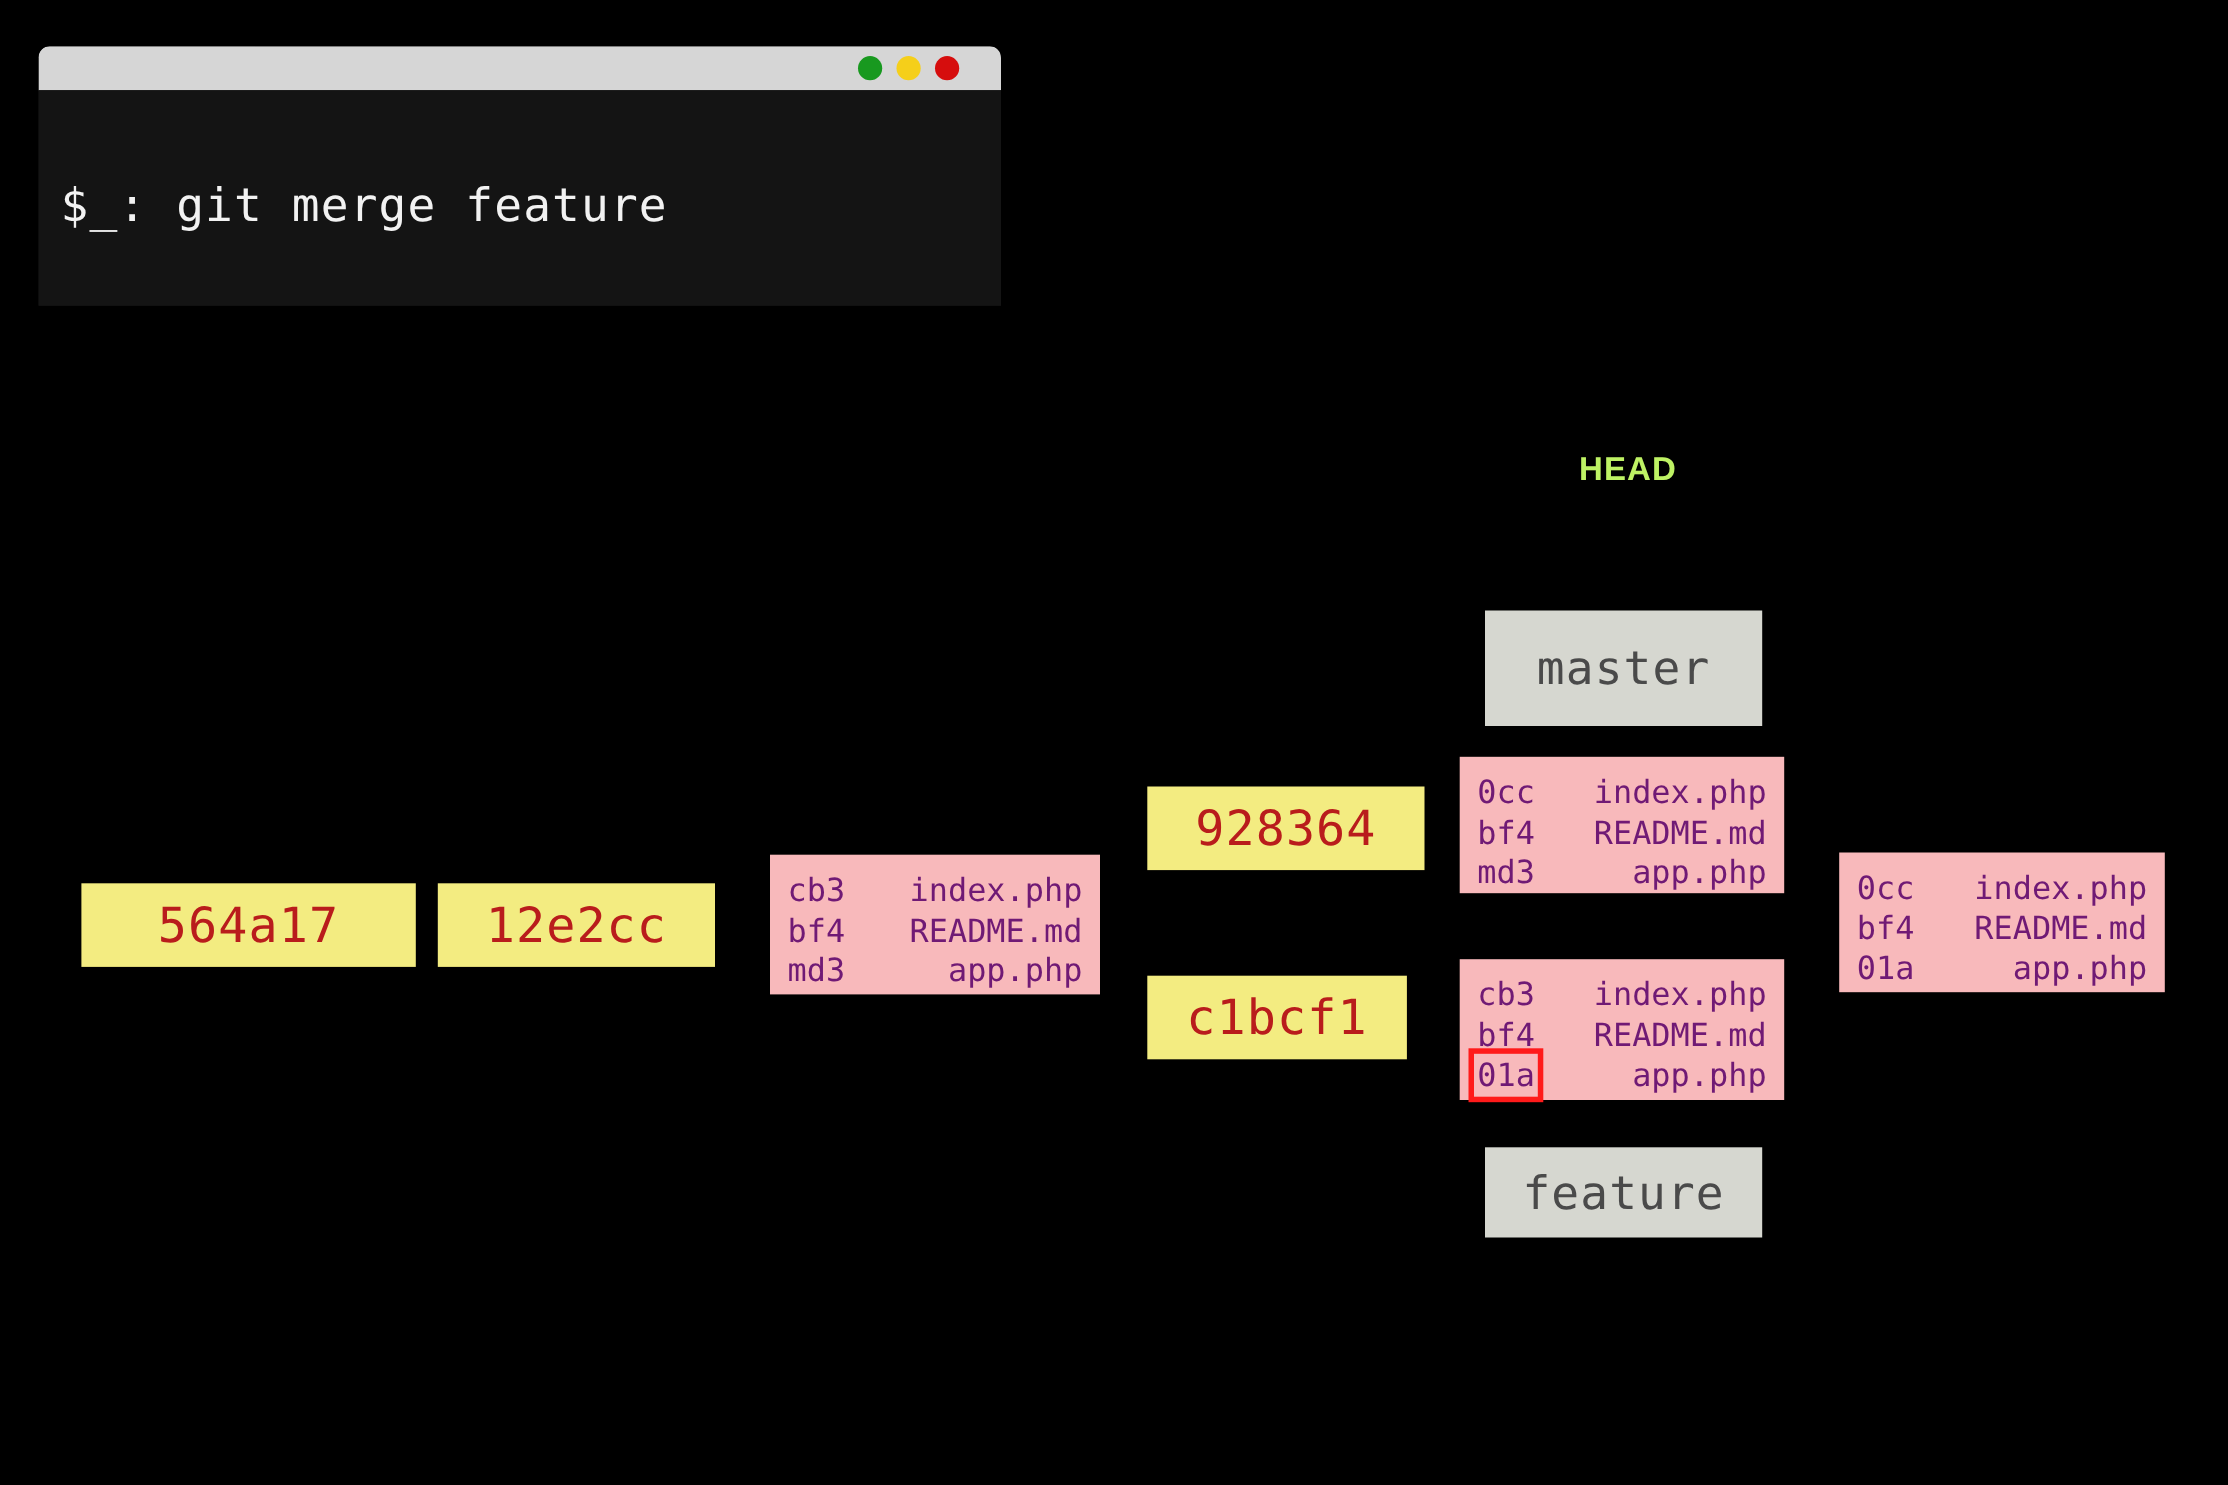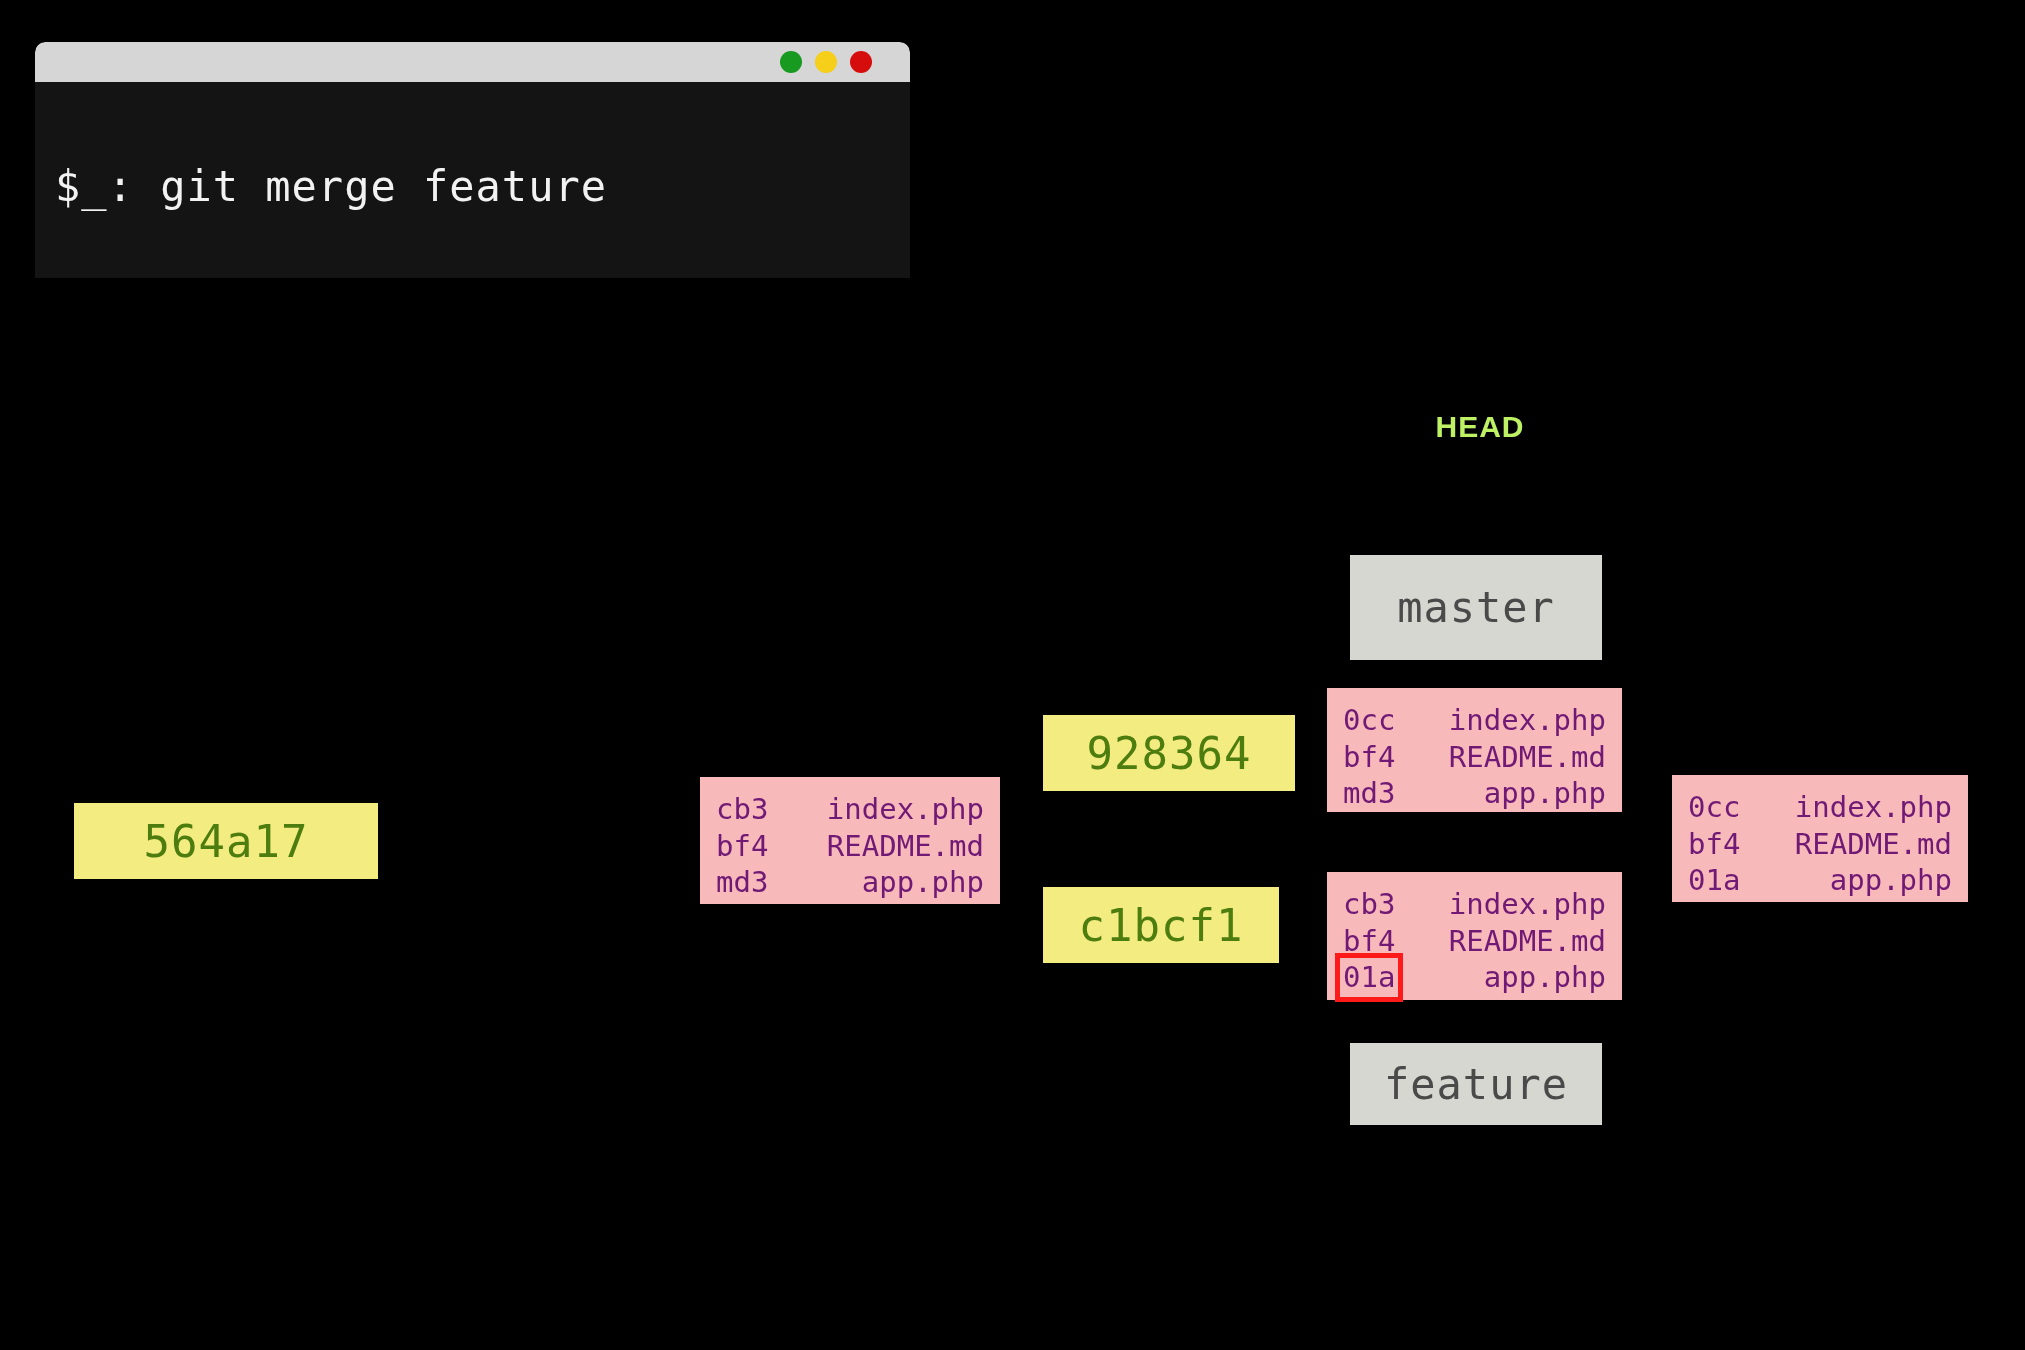--- a/index.html
+++ b/index.html
@@ -104,21 +104,21 @@
     justify-content: center;
     letter-spacing: 1px;
   }
   .ref-master  { left: 1350px; top: 555px;  width: 252px; height: 105px; }
   .ref-feature { left: 1350px; top: 1043px; width: 252px; height: 82px; }
 
   
   .commit-box {
     position: absolute;
     background: #f3ec81;
-    color: #4d7c0f;
+    color: #b91c1c;
     font-family: "DejaVu Sans Mono", monospace;
     font-size: 44px;
     display: flex;
     align-items: center;
     justify-content: center;
     letter-spacing: 1px;
   }
   .c-564a17  { left: 74px;   top: 803px; width: 304px; height: 76px; }
   .c-12e2cc  { left: 398px;  top: 803px; width: 252px; height: 76px; }
   .c-928364  { left: 1043px; top: 715px; width: 252px; height: 76px; }
@@ -178,20 +178,21 @@
   </div>
 
   <div class="head-label">HEAD</div>
 
   <div class="ref-box ref-master">master</div>
 
   <div class="ref-box ref-feature">feature</div>
 
   <div class="commit-box c-564a17">564a17</div>
 
+  <div class="commit-box c-12e2cc">12e2cc</div>
 
   <div class="commit-box c-928364">928364</div>
 
   <div class="commit-box c-c1bcf1">c1bcf1</div>
 
   <div class="tree-box t-a">
     <div class="tree-row">
       <span class="tree-hash">cb3</span>
       <span class="tree-file">index.php</span>
     </div>

